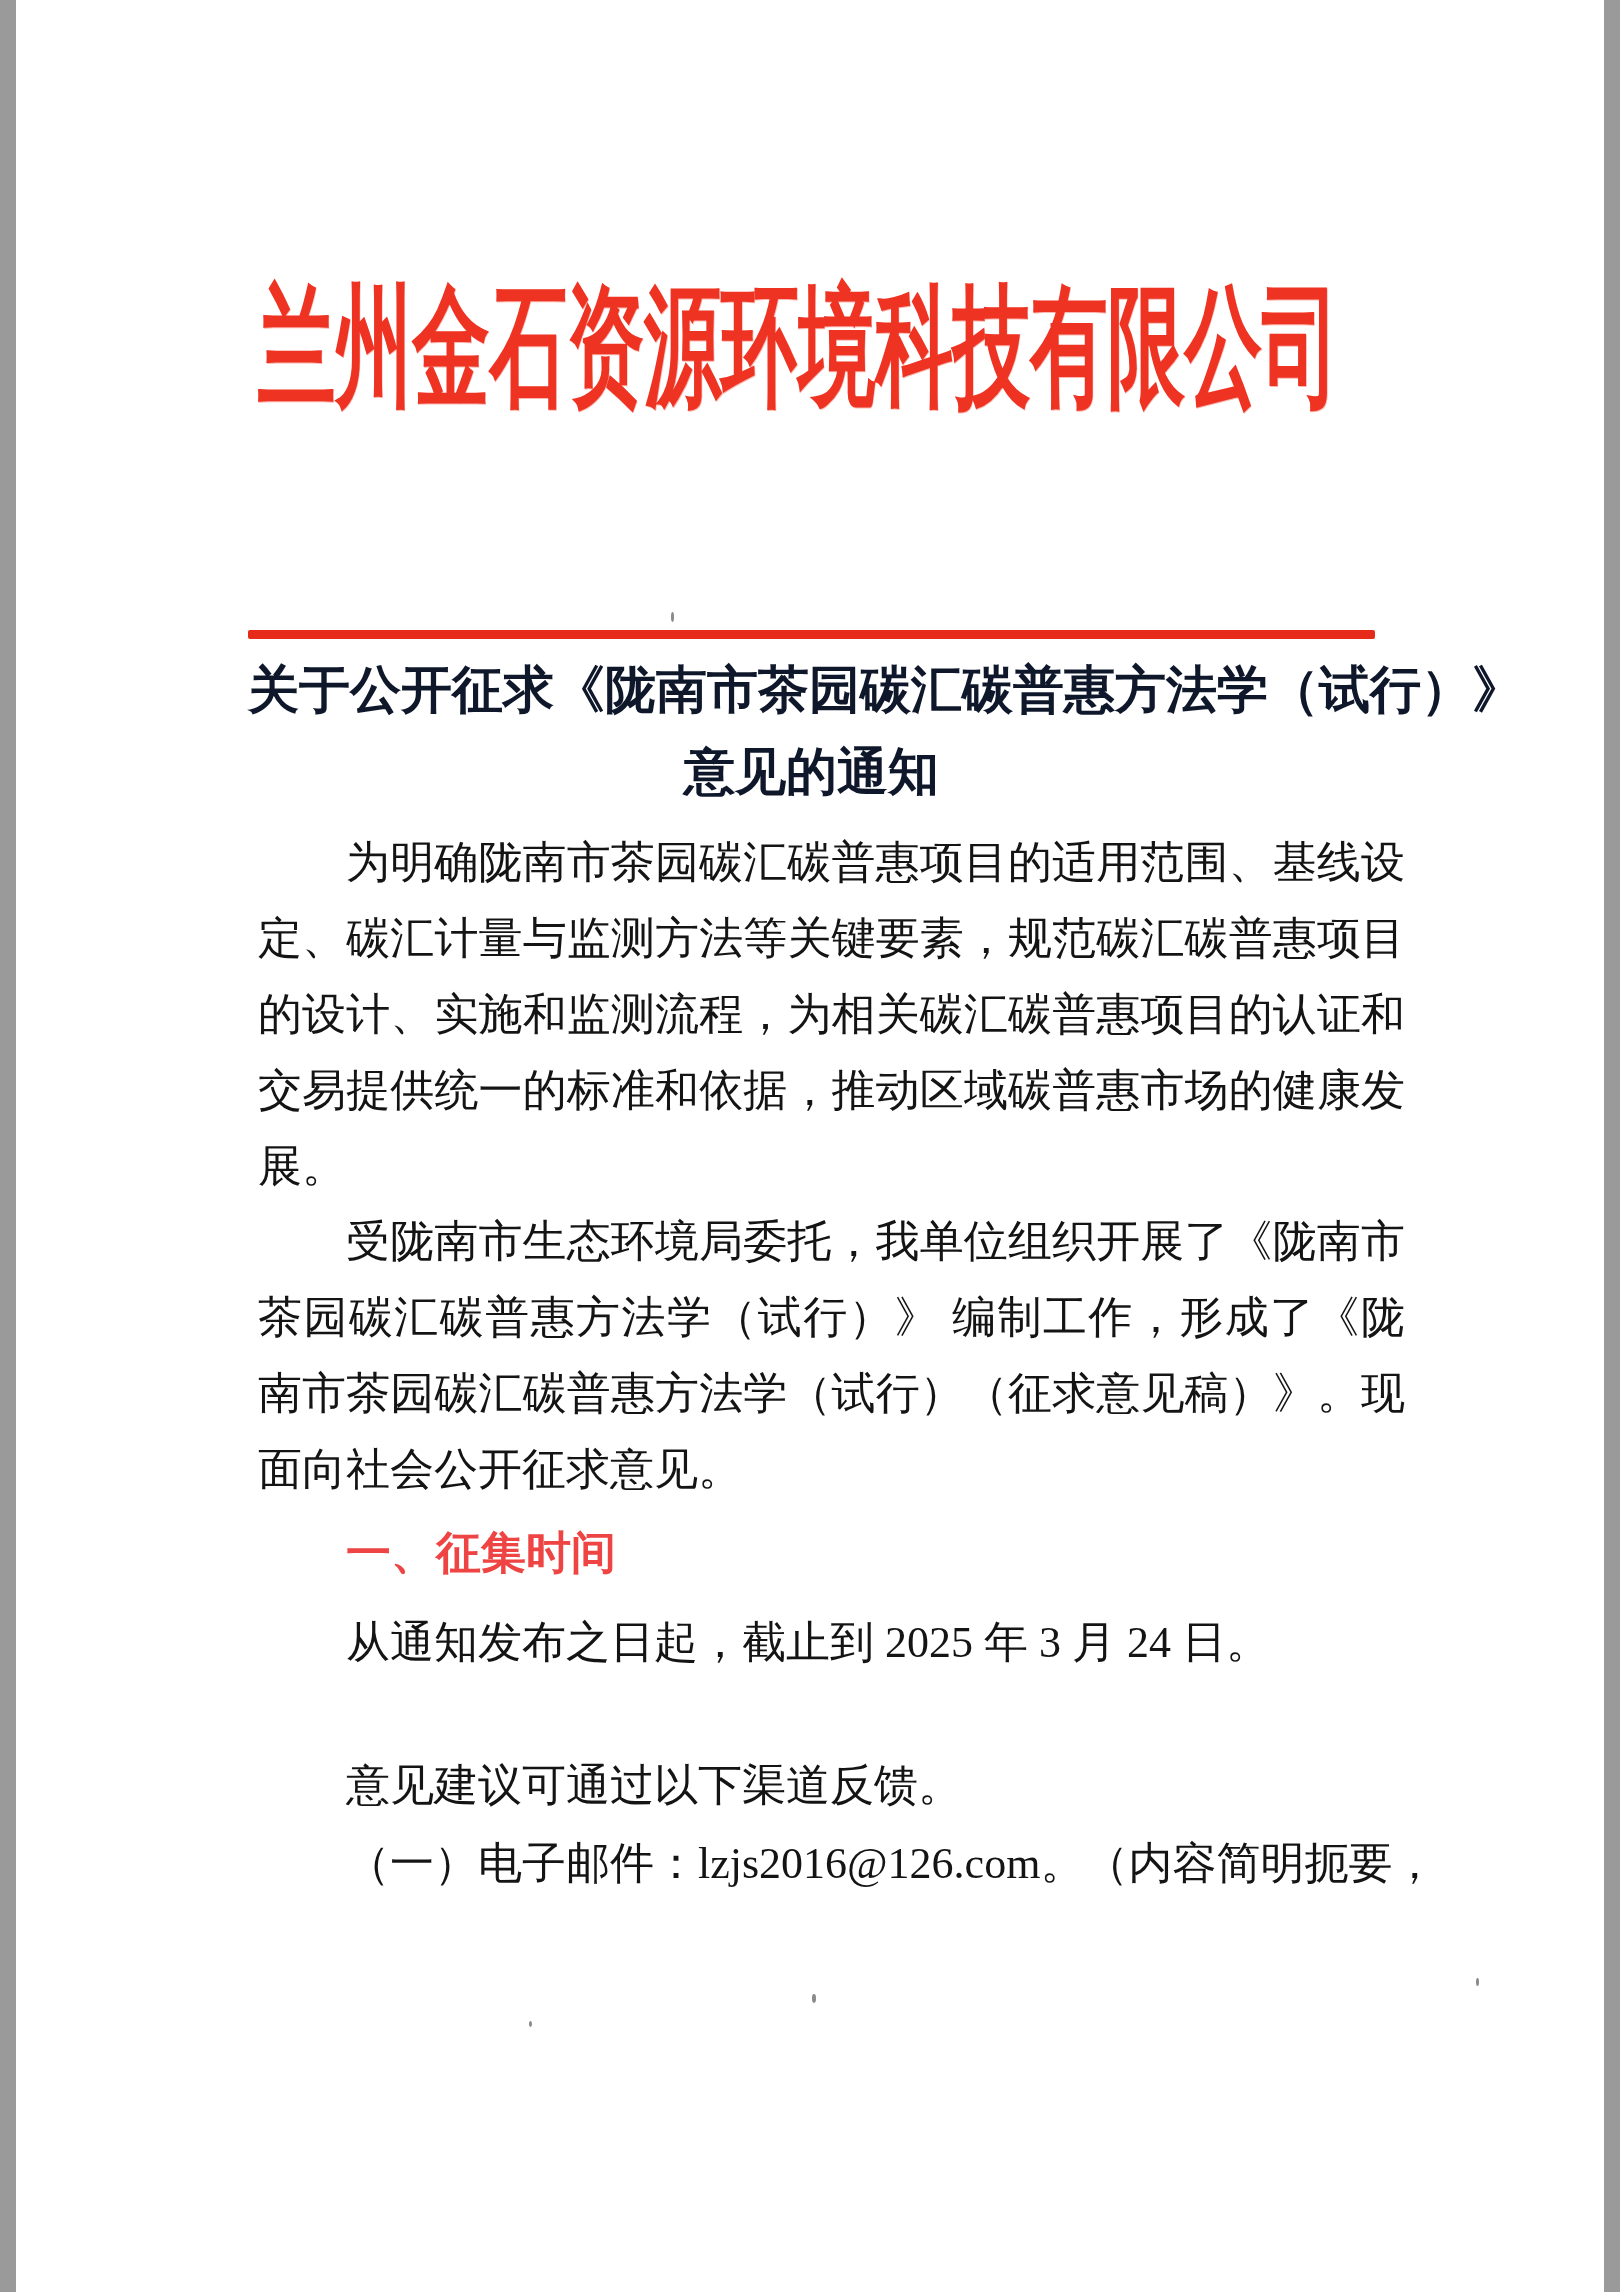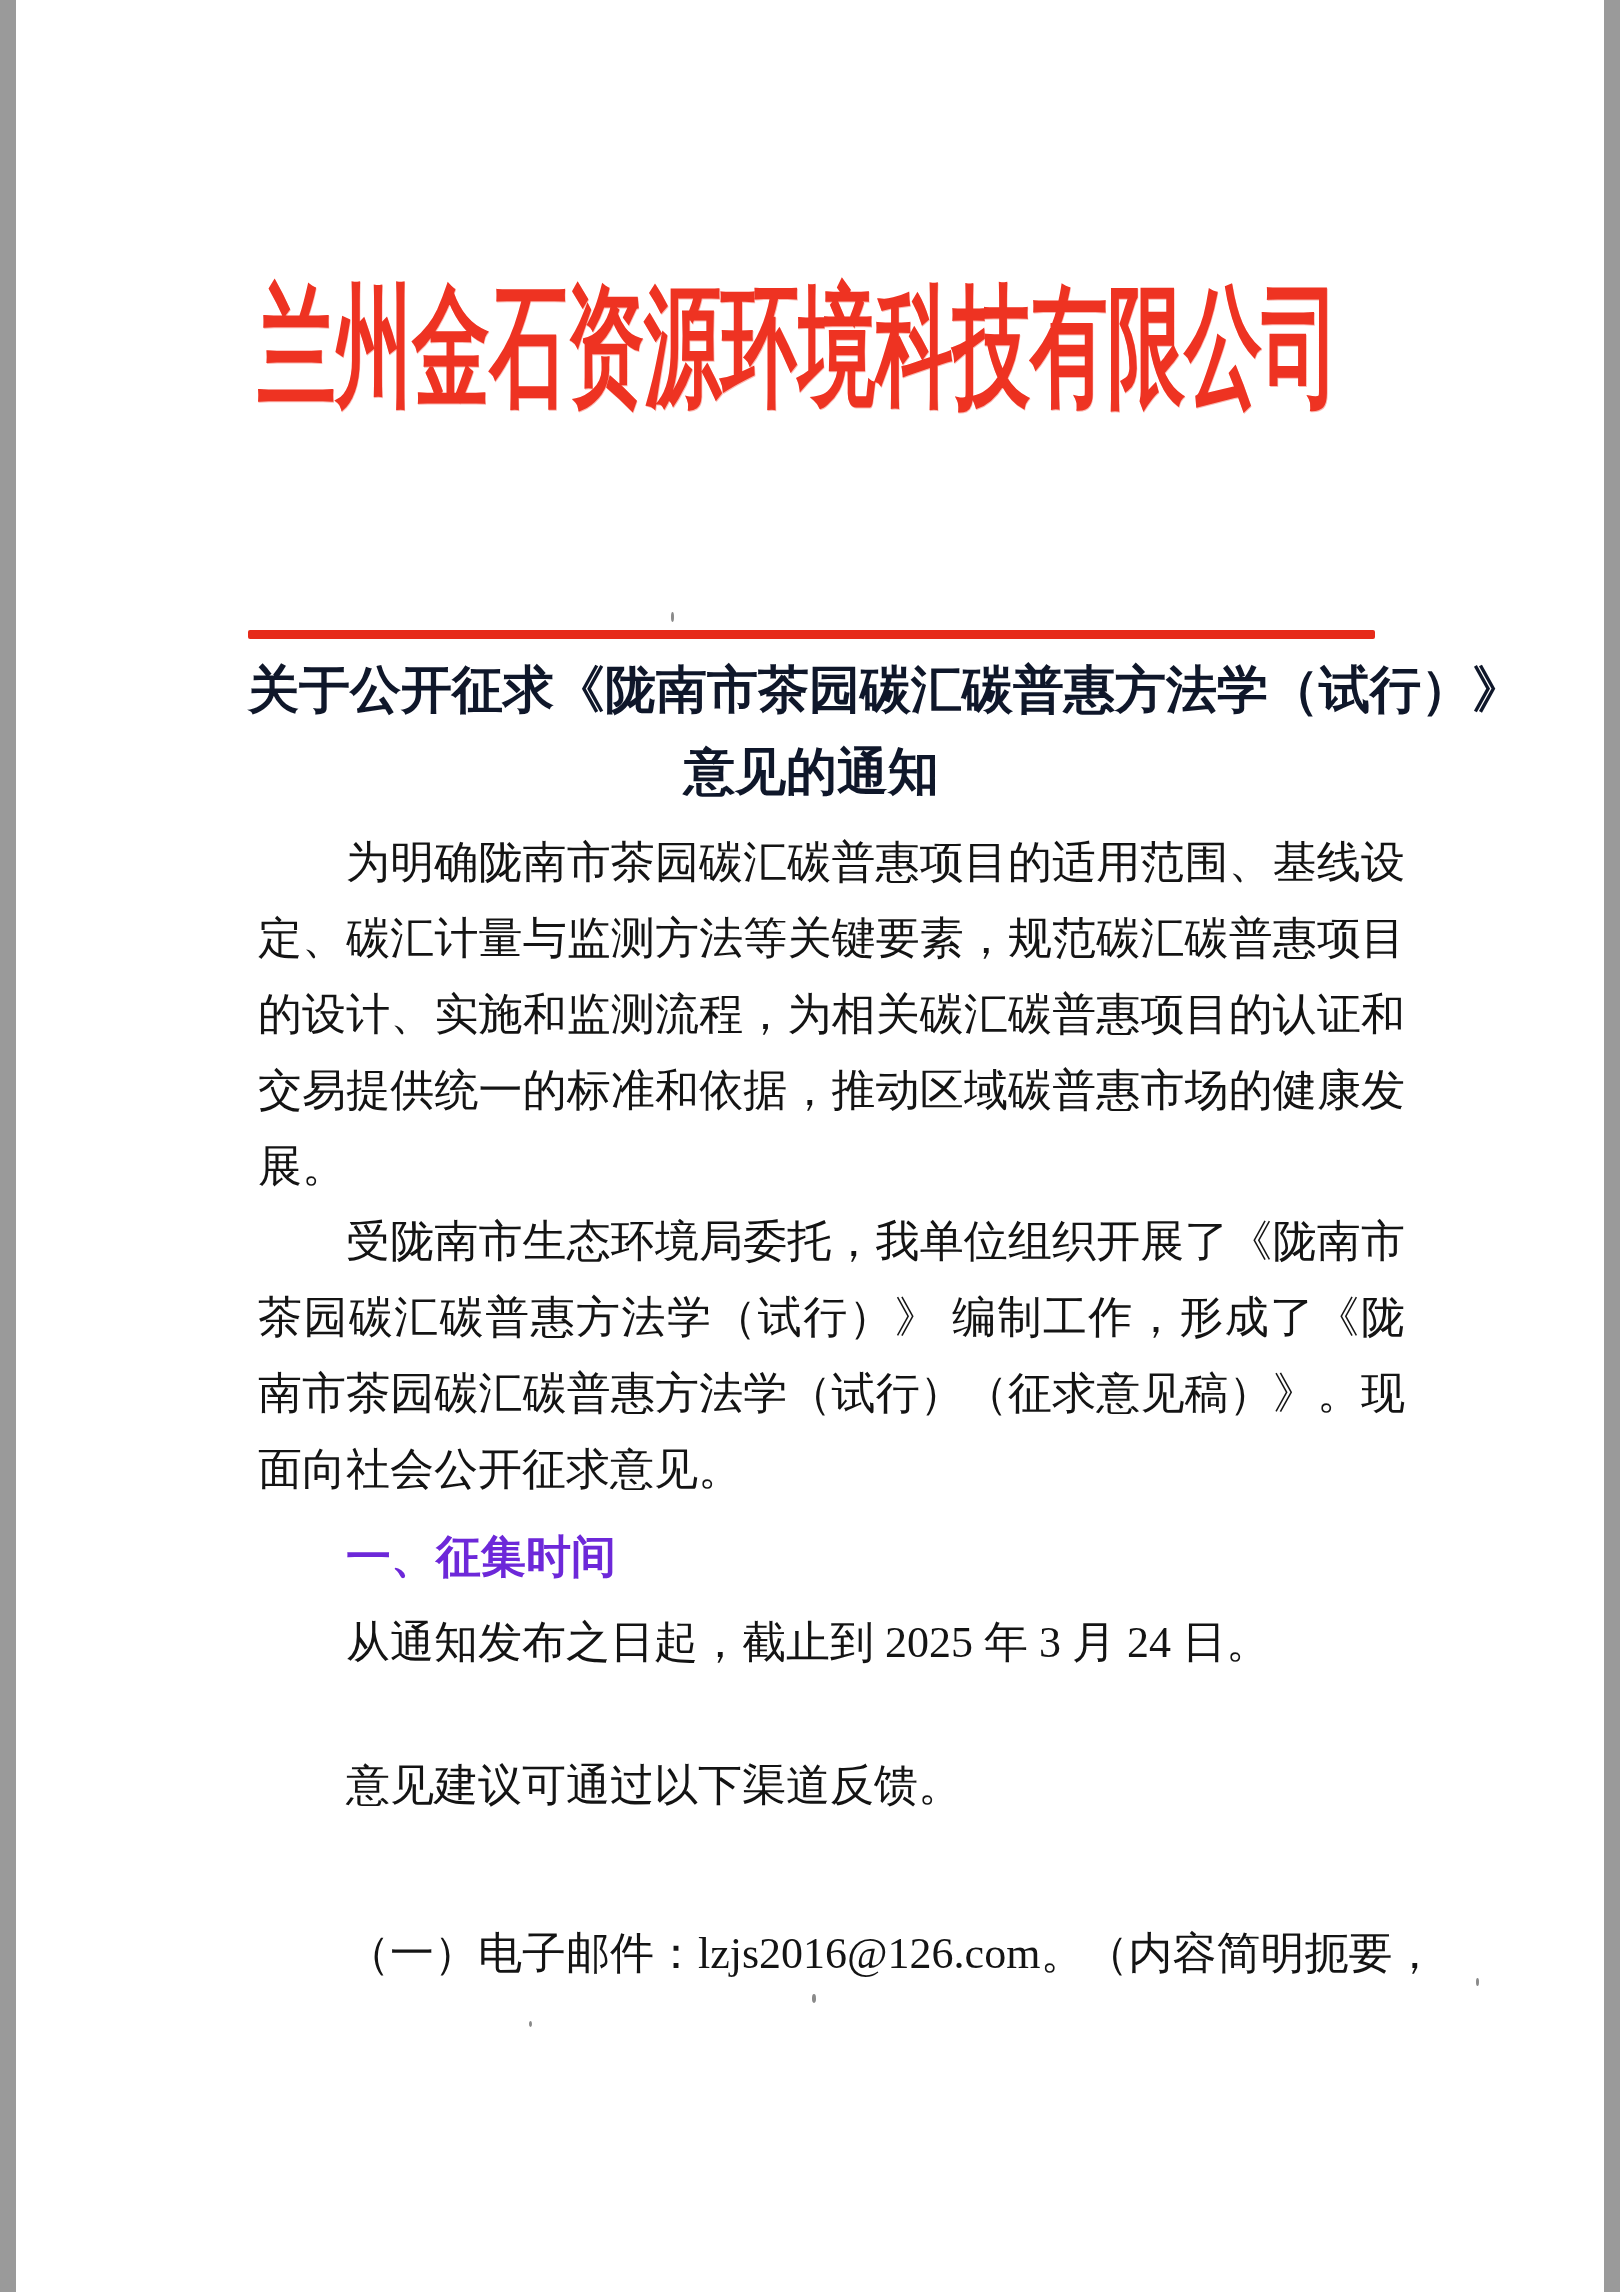--- a/index.html
+++ b/index.html
@@ -78,27 +78,27 @@
   }
   .fill { text-align: justify; text-align-last: justify; -moz-text-align-last: justify; }
   .indent { padding-left: 88px; }
 
   .p1 { top: 825px; }
   .p2 { top: 1204px; }
   .h1 { top: 1519px; }
   .b1 { top: 1605px; }
   .h2 { top: 1664px; }
   .b2 { top: 1748px; }
-  .b3 { top: 1916px; }
+  .b3 { top: 1826px; }
 
   .section-heading {
-    font-family: Liberation Sans, sans-serif;
+    font-family: Liberation Mono, monospace;
     font-weight: bold;
     font-size: 45px;
-    color: #6d28d9;
+    color: #ef4444;
   }
 
   
   .speck {
     position: absolute;
     background: #8a8a8a;
     border-radius: 50%;
   }
   .speck.s1 { left: 796px;  top: 1994px; width: 3.9px; height: 8.8px; }
   .speck.s2 { left: 1460px; top: 1978px; width: 2.9px; height: 7.8px; }

